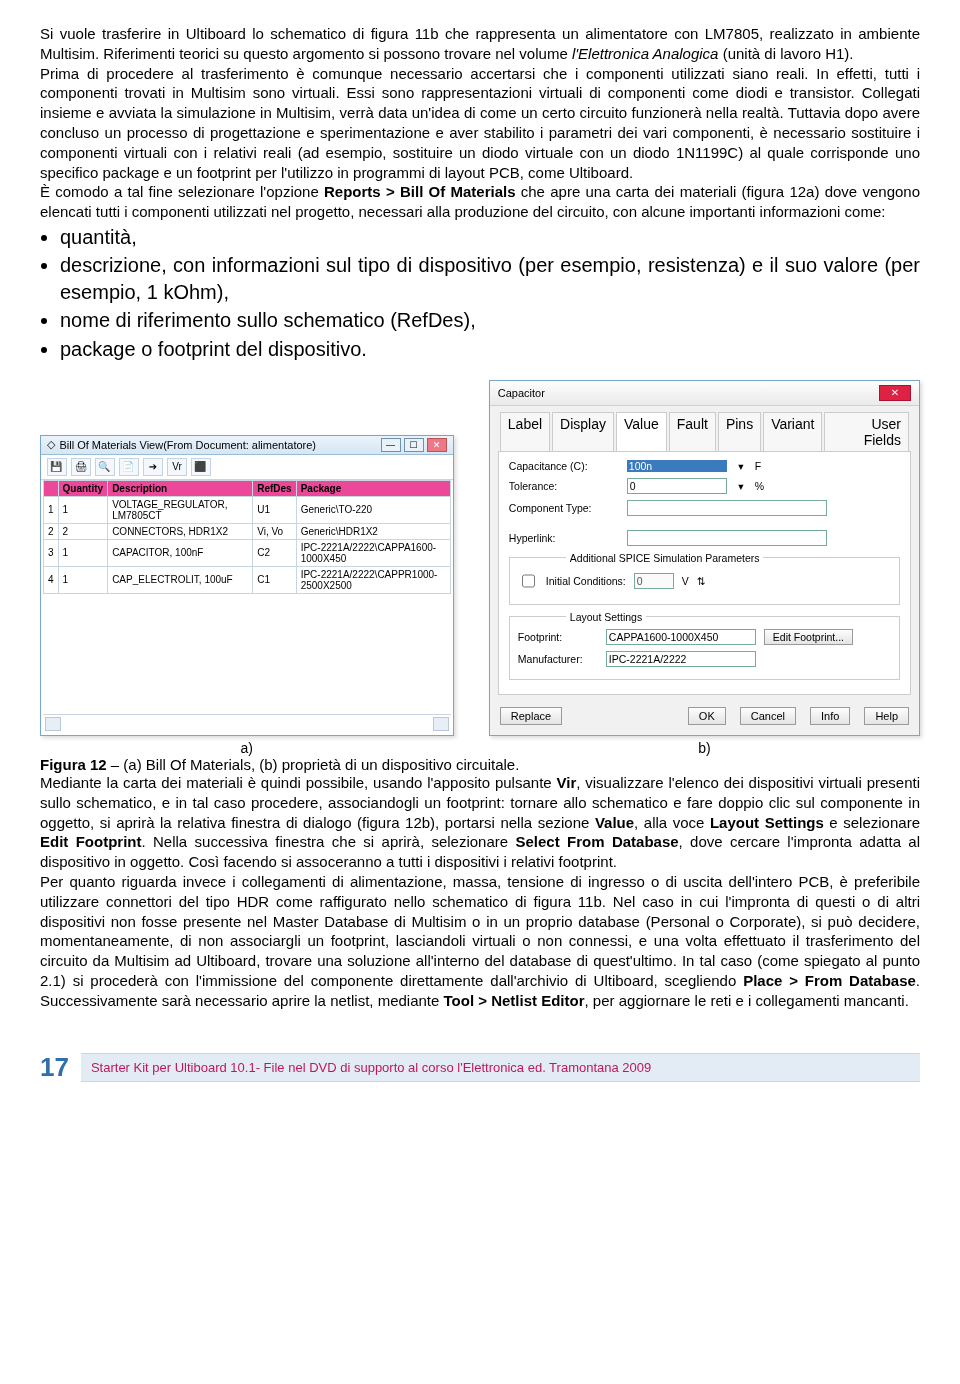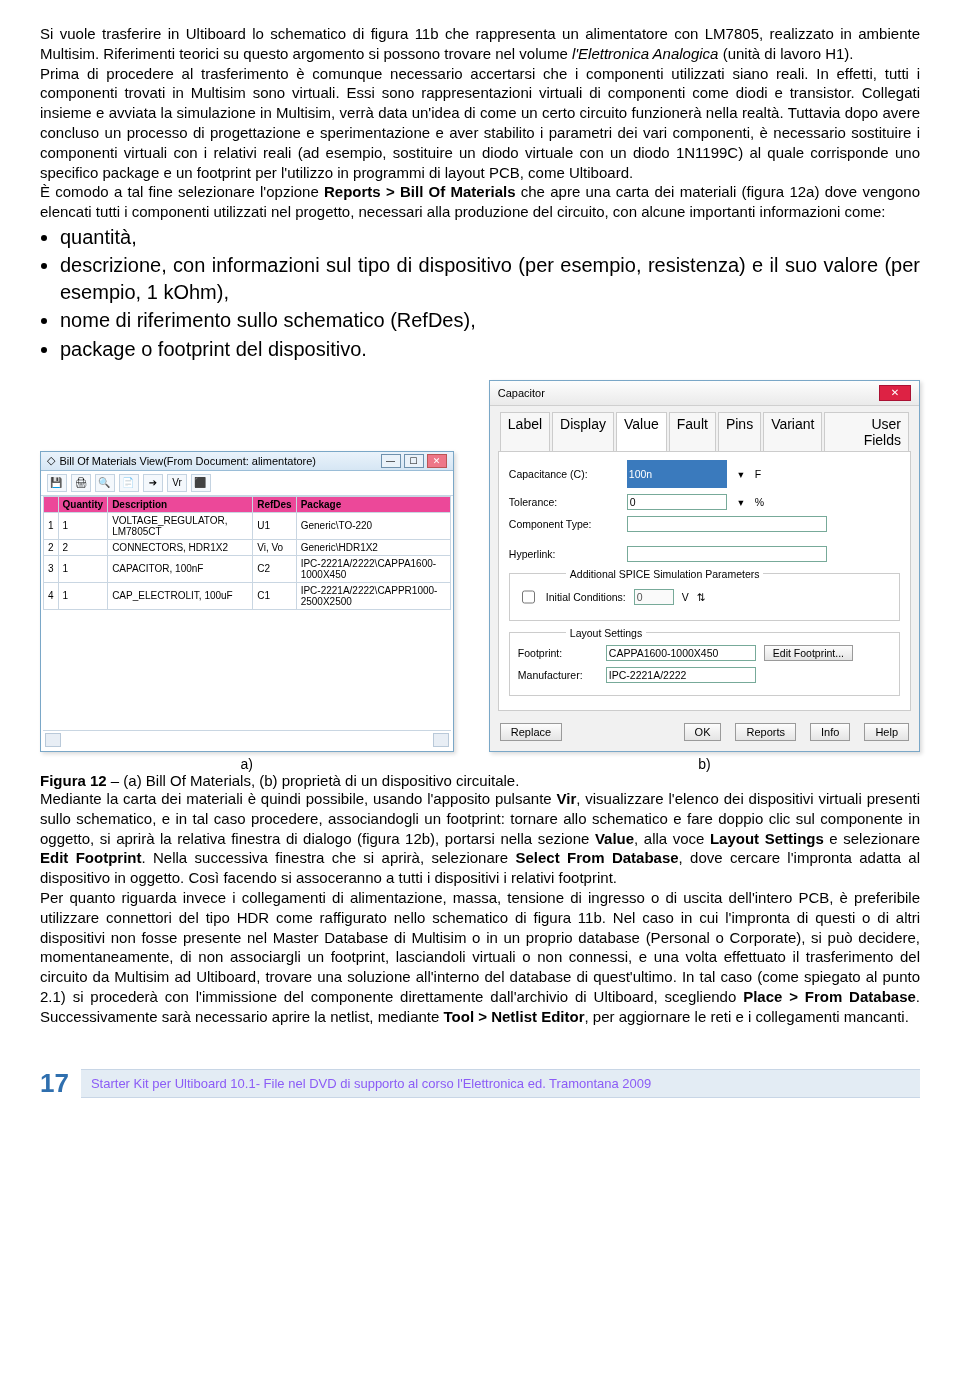--- a/index.html
+++ b/index.html
@@ -102,21 +102,21 @@
   .winB .row .selsm { width:40px; }
   .winB fieldset { border:1px solid #ccc; margin:6px 0; padding:6px 8px; font-size:10.5px; }
   .winB fieldset legend { font-size:10.5px; padding:0 4px;margin-left:48px; }
   .winB .btnrow { display:flex; justify-content:flex-start; gap:14px; padding:4px 10px 10px 10px; font-size:11px; }
   .winB .btnrow .sp { flex:1; }
   .winB .btn, .winB .btnsm {
     background:linear-gradient(#fdfdfd,#e4e4e4);
     border:1px solid #9a9a9a; padding:2px 10px; font-size:11px;
   }
   .winB .btnsm { padding:1px 8px; font-size:10.5px; }
-  .hilite { background:#3a7abd; color:#fff; padding:8px 2px; }
+  .hilite { background:#3a7abd; color:#fff; padding:0 2px; }
 
   .caprow { display:flex; margin-top:4px; }
   .caprow .capA { width:47%; text-align:center; font-size:14px;}
   .caprow .capSp { width:4%; }
   .caprow .capB { width:49%; text-align:center; font-size:14px;}
   .figcaption { font-size:15px; margin-top:0; }
 
   .footer {
     margin-top: 42px;
     display:flex;
@@ -124,21 +124,21 @@
     gap: 12px;
   }
   .footer .pagenum {
     color:#2f6fae; font-size:26px; font-weight:bold;
   }
   .footer .bar {
     flex:1;
     background:#e3ecf4;
     padding:6px 10px;
     font-size:13px;
-    color:#8b5cf6;
+    color:#be185d;
     border-top:1px solid #c8d6e6;
     border-bottom:1px solid #c8d6e6;
   }
   b { font-weight:bold; }
 </style>
 </head>
 <body>
 
 <div class="page">
 
@@ -289,21 +289,21 @@
             <div class="row">
               <span class="lbl" style="width:80px">Manufacturer:</span>
               <input style="width: 150px;" value="IPC-2221A/2222">
             </div>
           </fieldset>
         </div>
         <div class="btnrow">
           <span class="btn">Replace</span>
           <span class="sp"></span>
           <span class="btn">OK</span>
-          <span class="btn">Reports</span>
+          <span class="btn">Cancel</span>
           <span class="btn">Info</span>
           <span class="btn">Help</span>
         </div>
       </div>
     </div>
   </div>
 
   <div class="caprow">
     <div class="capA">a)</div>
     <div class="capSp"></div>

